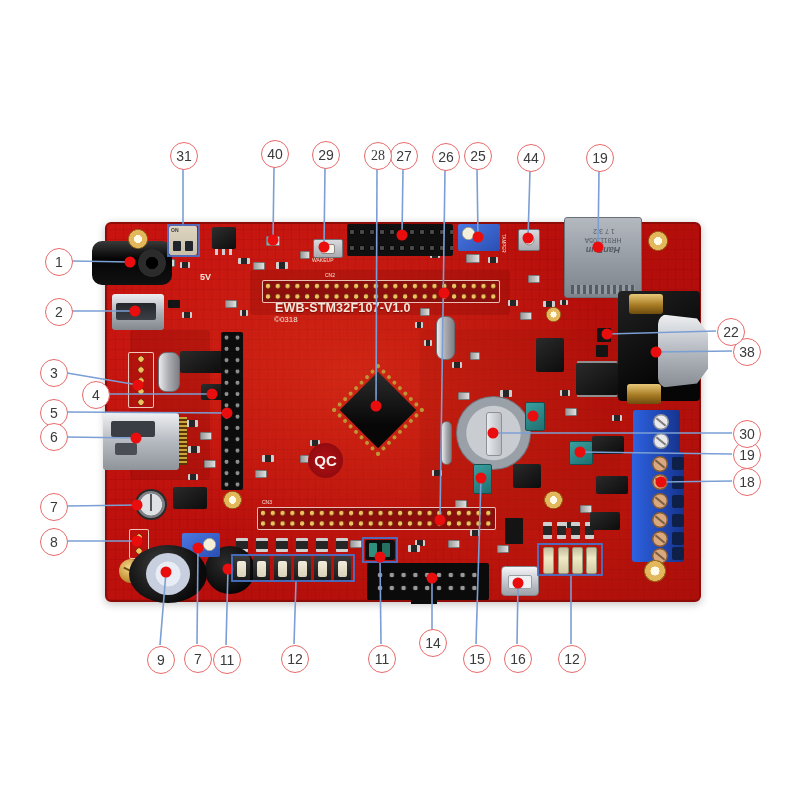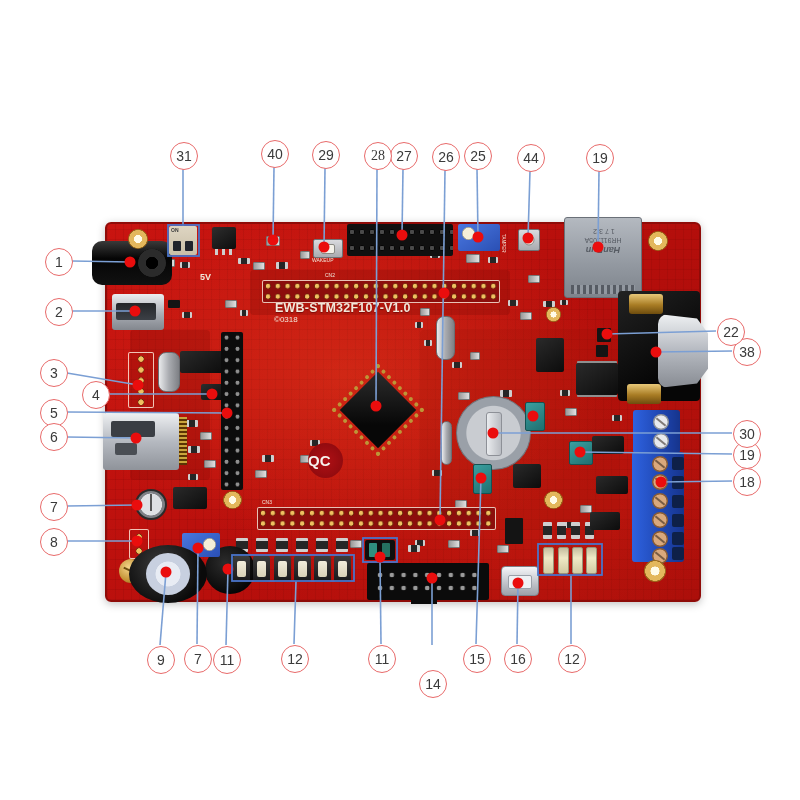--- a/index.html
+++ b/index.html
@@ -57,21 +57,21 @@
   .tact{width:17px;height:26px;background:linear-gradient(180deg,#3c3c3c,#18181a);border-radius:2px;z-index:3;position:absolute;top:556px;}
   .tact:before{content:"";position:absolute;left:4px;top:5px;width:9px;height:16px;background:linear-gradient(180deg,#f2eddc,#d9d2b8);border-radius:2px;}
   .jtag{left:367px;top:563px;width:122px;height:37px;background:#0b0b0b;border-radius:2px;z-index:3;}
   .jtag .grid{position:absolute;left:8px;top:6px;width:106px;height:25px;background-image:radial-gradient(circle at 5px 6px,#9b9b9b 2px,#1d1d1d 2.5px,transparent 3px);background-size:11.8px 13px;}
   .jtag .notch{position:absolute;left:44px;bottom:-4px;width:26px;height:6px;background:#0b0b0b;}
   .uusb{left:501px;top:566px;width:36px;height:28px;background:linear-gradient(180deg,#f4f5f7,#c3c6cc 55%,#9da1a8);border:1px solid #7e828a;border-radius:4px;z-index:3;}
   .uusb:before{content:"";position:absolute;left:6px;top:8px;width:22px;height:12px;background:#eef0f3;border:1px solid #9aa0a8;border-radius:2px;}
   .led{position:absolute;top:547px;width:9px;height:25px;background:linear-gradient(180deg,#c4bd9e,#efe9c6 40%,#d2caa2);border:1px solid #9a9478;border-radius:2px;z-index:3;}
   .mcu-outer{left:345px;top:377px;width:58px;height:58px;transform:rotate(45deg);border:4px dotted #bd9537;z-index:3;}
   .mcu-inner{position:absolute;left:2px;top:2px;right:2px;bottom:2px;background:linear-gradient(135deg,#2c2c2c,#070707 70%);}
-  .qc{left:308px;top:443px;width:35px;height:35px;border-radius:50%;background:radial-gradient(circle,#b01015,#8e0a0e 80%);color:#f7f2ee;font-weight:bold;font-size:15px;line-height:35px;text-align:left;z-index:3;}
+  .qc{left:308px;top:443px;width:35px;height:35px;border-radius:50%;background:radial-gradient(circle,#b01015,#8e0a0e 80%);color:#f7f2ee;font-weight:bold;font-size:15px;line-height:35px;text-align:center;z-index:3;}
   .battery{left:456px;top:396px;width:73px;height:72px;border-radius:50%;background:radial-gradient(circle,#c9ccd1 0 52%,#9aa0a8 54% 78%,#d9dce0 80% 90%,#888d94 92%);border:1px solid #70757c;z-index:3;}
   .battery .clip{position:absolute;left:29px;top:15px;width:14px;height:42px;background:linear-gradient(90deg,#e9ebee,#b9bcc2);border:1px solid #8d9097;border-radius:3px;}
   .teal{background:linear-gradient(145deg,#3aa0a0,#1f6f70);border:1px solid #145252;border-radius:2px;z-index:3;}
   .chip{background:linear-gradient(145deg,#2a2a2a,#0c0c0c);border-radius:2px;z-index:3;}
   .chip.pins-tb{box-shadow:0 -3px 0 -1px #8f8f8f,0 3px 0 -1px #8f8f8f;}
   .db9-body{left:618px;top:291px;width:82px;height:110px;background:linear-gradient(145deg,#222,#060606 70%);border-radius:4px;z-index:3;}
   .db9-sub{left:658px;top:314px;width:50px;height:74px;background:linear-gradient(180deg,#eef0f2,#b5b9c0 50%,#878b92);border-radius:10px;clip-path:polygon(0 0,78% 6%,100% 26%,100% 74%,78% 94%,0 100%);z-index:4;}
   .db9-screw{width:34px;height:20px;background:linear-gradient(180deg,#e8c878,#a87c24 55%,#6e4c0e);border-radius:3px;z-index:4;}
   .term{border-radius:3px;z-index:3;background:linear-gradient(90deg,#2e62e0,#1c41a8 70%,#16348c);}
   .term .scr{position:absolute;left:20px;width:16px;height:16px;border-radius:50%;}
@@ -303,21 +303,21 @@
       <div class="co" style="left: 82px; top: 381px;">4</div>
       <div class="co" style="left: 40px; top: 399px;">5</div>
       <div class="co" style="left: 40px; top: 423px;">6</div>
       <div class="co" style="left: 40px; top: 493px;">7</div>
       <div class="co" style="left: 40px; top: 528px;">8</div>
       <div class="co" style="left: 147px; top: 646px;">9</div>
       <div class="co" style="left: 184px; top: 645px;">7</div>
       <div class="co" style="left: 213px; top: 646px;">11</div>
       <div class="co" style="left: 281px; top: 645px;">12</div>
       <div class="co" style="left: 368px; top: 645px;">11</div>
-      <div class="co" style="left: 419px; top: 670px;">14</div>
+      <div class="co" style="left: 419px; top: 629px;">14</div>
       <div class="co" style="left: 463px; top: 645px;">15</div>
       <div class="co" style="left: 504px; top: 645px;">16</div>
       <div class="co" style="left: 558px; top: 645px;">12</div>
       <div class="co" style="left: 733px; top: 468px;">18</div>
       <div class="co" style="left: 733px; top: 441px;">19</div>
       <div class="co" style="left: 733px; top: 420px;">30</div>
       <div class="co" style="left: 733px; top: 338px;">38</div>
       <div class="co" style="left: 717px; top: 318px;">22</div>
       <div class="co" style="left: 586px; top: 144px;">19</div>
       <div class="co" style="left: 517px; top: 144px;">44</div>

